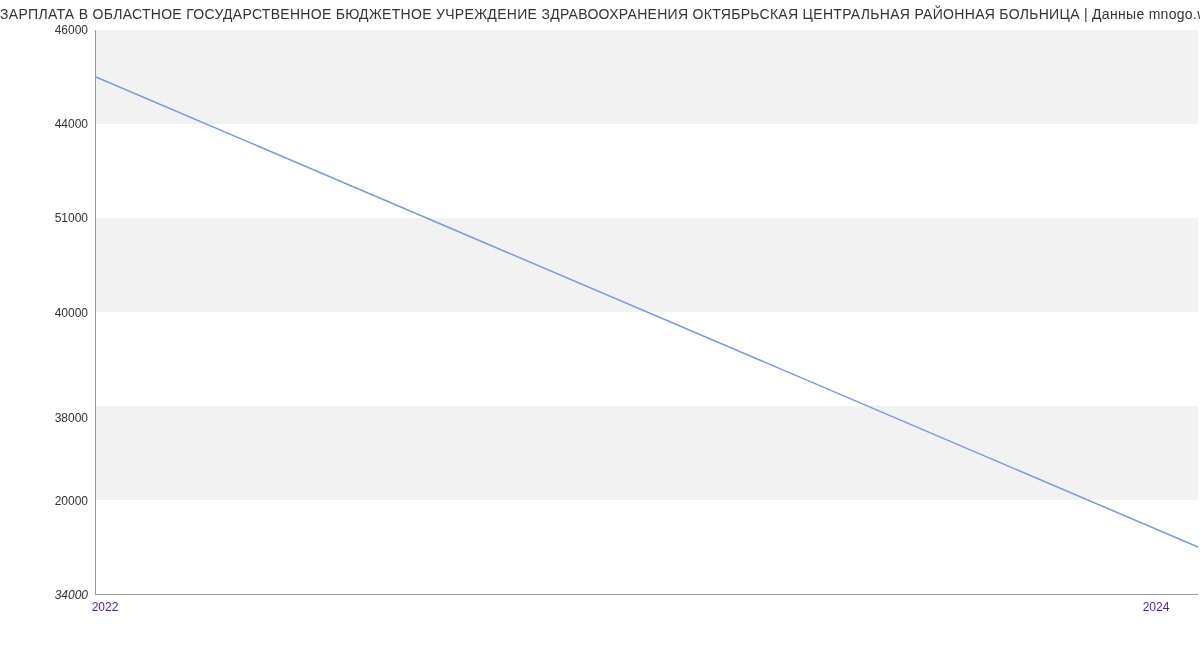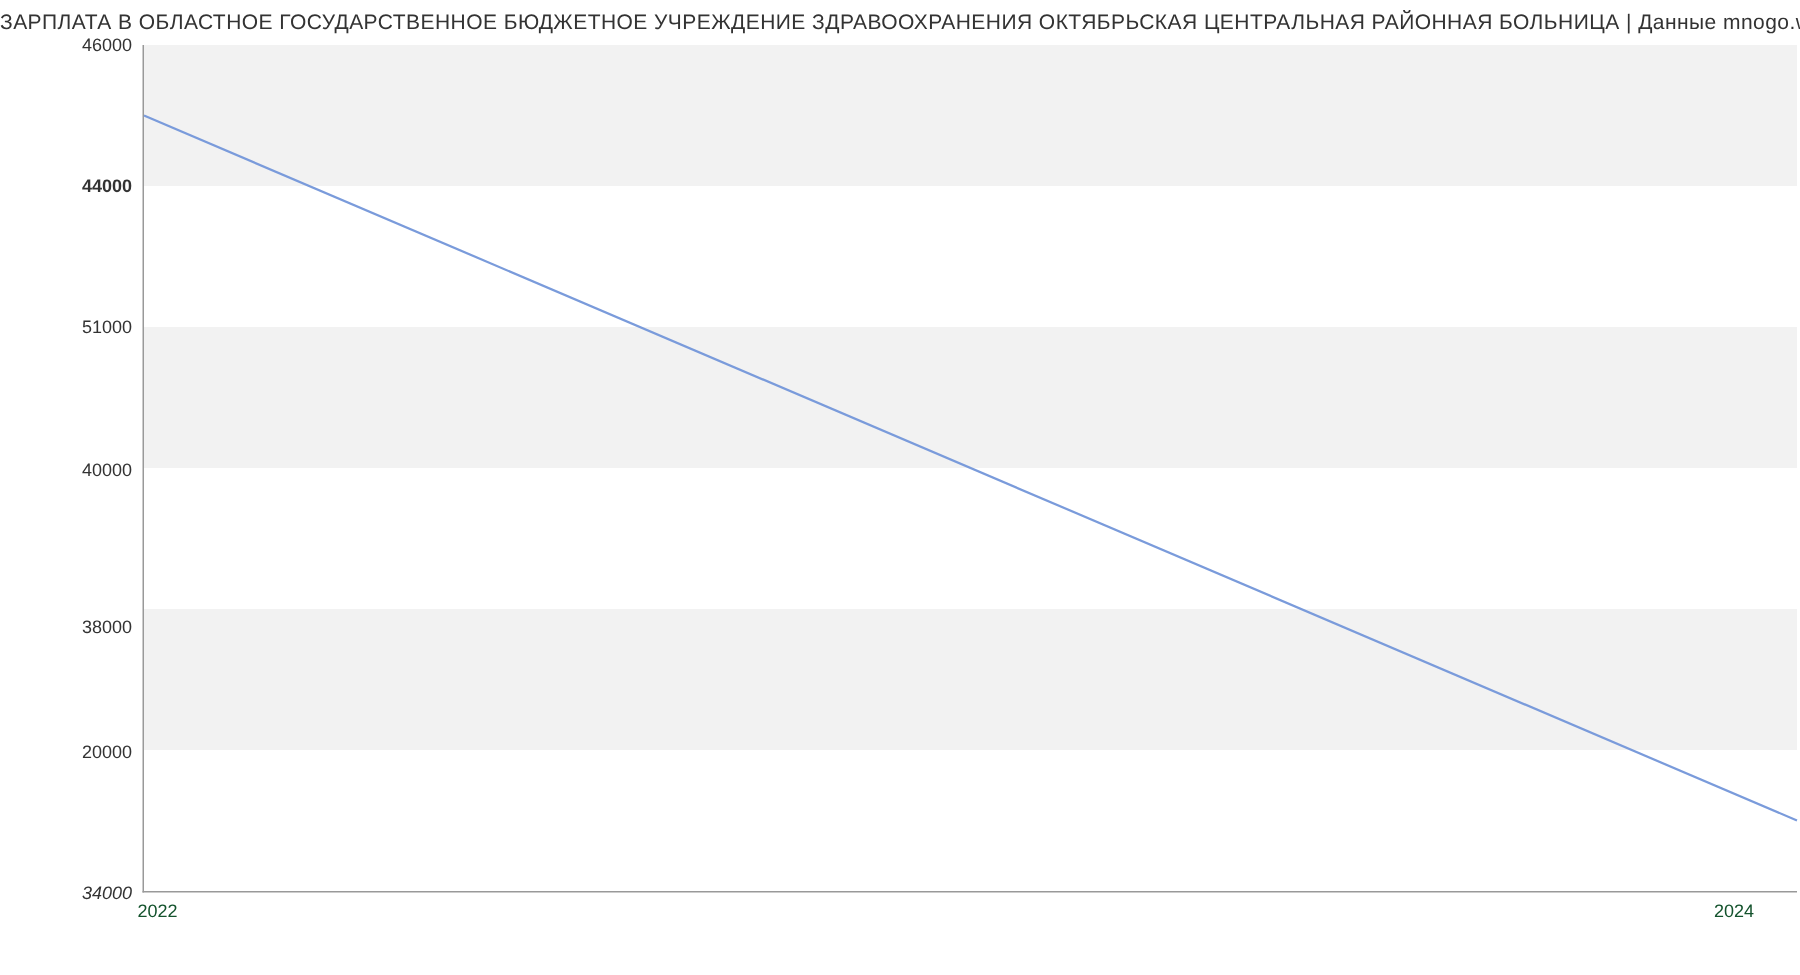--- a/index.html
+++ b/index.html
@@ -50,21 +50,21 @@
       right: 1110px;
       font-size: 12px;
       color: #333333;
       text-align: left;
       transform: translateY(-50%);
     }
     .x-tick-label {
       position: absolute;
       top: 570px;
       font-size: 12px;
-      color: #14532d;
+      color: #4c1d95;
       transform: translateX(-50%);
     }
     .line-svg {
       position: absolute;
       top: 0;
       left: 0;
       width: 100%;
       height: 100%;
       overflow: visible;
     }
@@ -85,21 +85,21 @@
     <div class="grid-band" style="top:0%; height:16.6667%;"></div>
     <div class="grid-band" style="top:33.3333%; height:16.6667%;"></div>
     <div class="grid-band" style="top:66.6667%; height:16.6667%;"></div>
 
     <svg class="line-svg" viewBox="0 0 1103 565" preserveAspectRatio="none">
       <path class="line-path" d="M 0 47.083 L 1103 517.917"></path>
     </svg>
   </div>
 
   <div class="y-tick-label" style="top:0%;">46000</div>
-  <div class="y-tick-label" style="top:16.0%;font-weight:bold;">44000</div>
+  <div class="y-tick-label" style="top:16.0%;">44000</div>
   <div class="y-tick-label" style="top:31.9%;">51000</div>
   <div class="y-tick-label" style="top:47.9%;">40000</div>
   <div class="y-tick-label" style="top:63.8%;margin-top:12px;">38000</div>
   <div class="y-tick-label" style="top:79.8%;">20000</div>
   <div class="y-tick-label" style="top:95.8%;font-style:italic;">34000</div>
 
   <div class="x-tick-label" style="left:55px;">2022</div>
   <div class="x-tick-label" style="left:1106px;">2024</div>
 </div>
 

